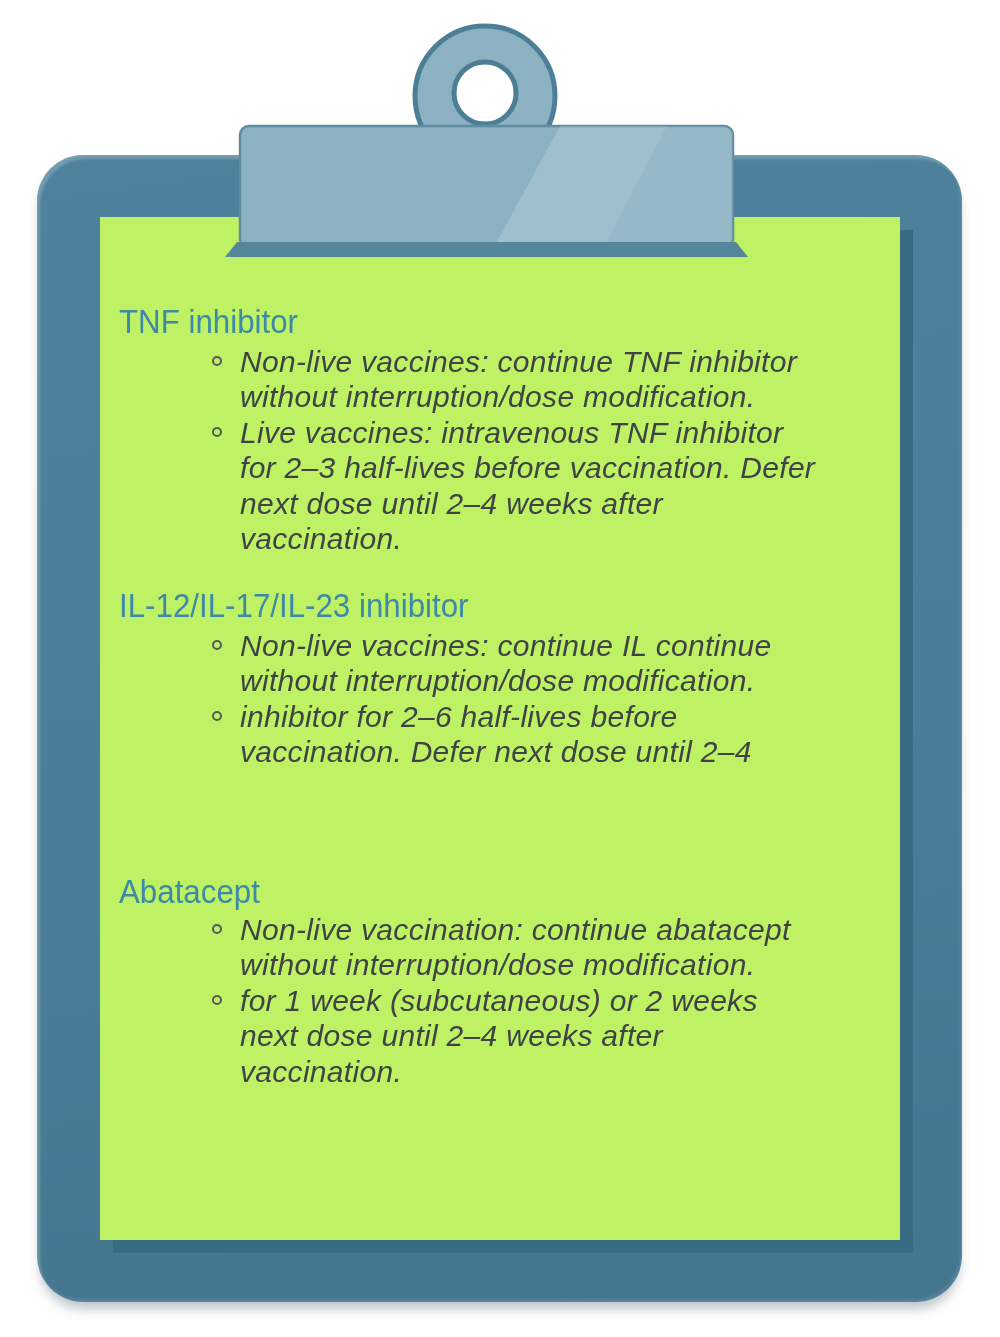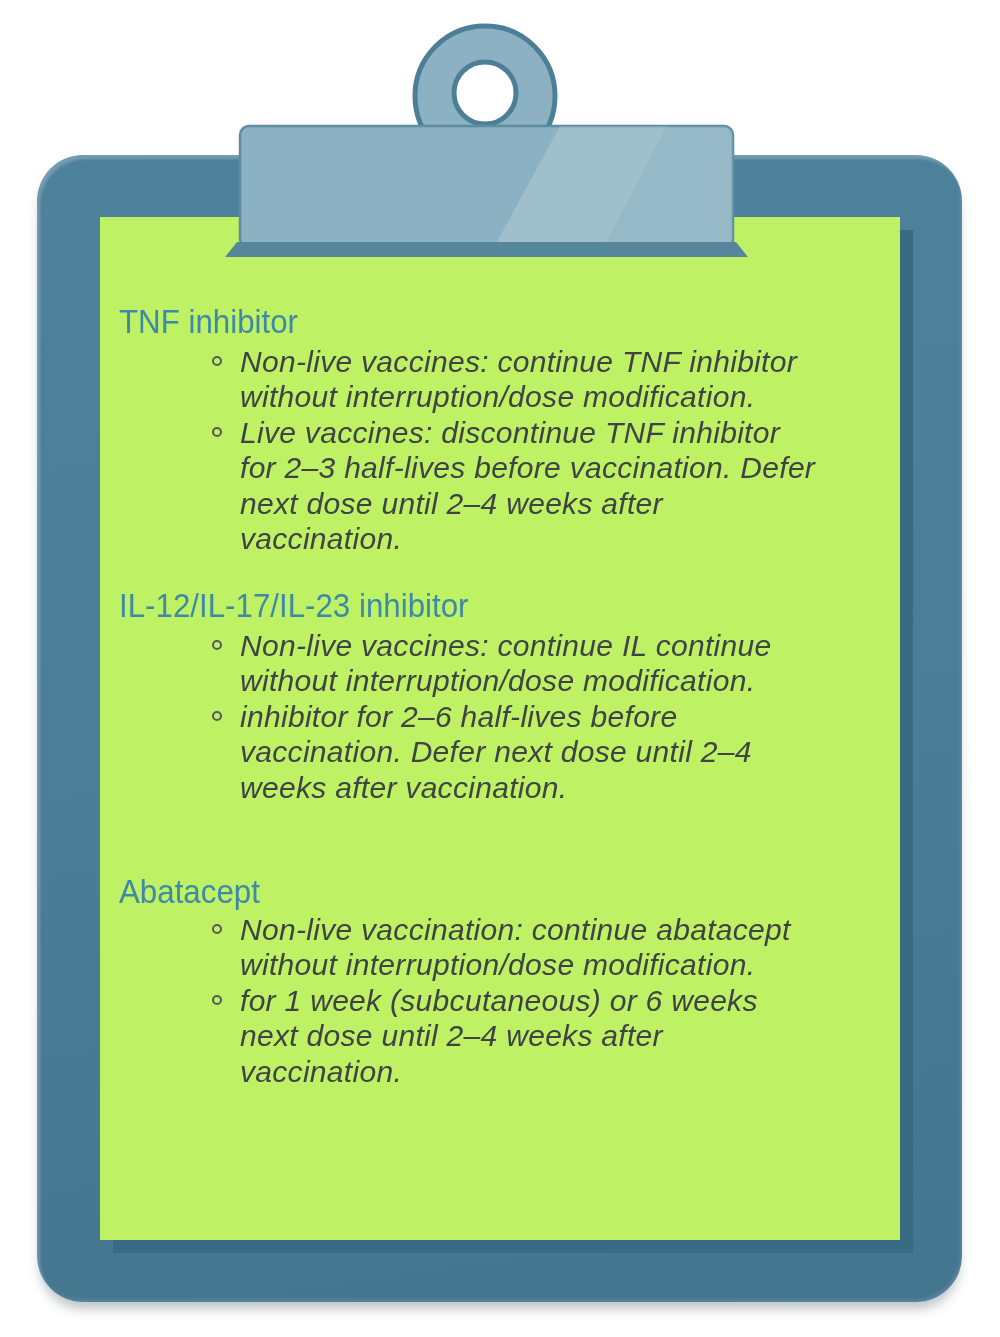--- a/index.html
+++ b/index.html
@@ -57,21 +57,21 @@
     <div class="bullet">
       <span class="dot"></span>
       <div class="lines">
         <div class="line">Non-live vaccines: continue TNF inhibitor</div>
         <div class="line">without interruption/dose modification.</div>
       </div>
     </div>
     <div class="bullet">
       <span class="dot"></span>
       <div class="lines">
-        <div class="line">Live vaccines: discontinue TNF inhibitor</div>
+        <div class="line">Live vaccines: intravenous TNF inhibitor</div>
         <div class="line">for 2–3 half-lives before vaccination. Defer</div>
         <div class="line">next dose until 2–4 weeks after</div>
         <div class="line">vaccination.</div>
       </div>
     </div>
   </div>
 
   <div class="heading h-2">IL-12/IL-17/IL-23 inhibitor</div>
   <div class="bullets b-2">
     <div class="bullet">
@@ -79,38 +79,37 @@
       <div class="lines">
         <div class="line">Non-live vaccines: continue IL continue</div>
         <div class="line">without interruption/dose modification.</div>
       </div>
     </div>
     <div class="bullet">
       <span class="dot"></span>
       <div class="lines">
         <div class="line">inhibitor for 2–6 half-lives before</div>
         <div class="line">vaccination. Defer next dose until 2–4</div>
-        <div class="line">weeks after vaccination.</div>
       </div>
     </div>
   </div>
 
   <div class="heading h-3">Abatacept</div>
   <div class="bullets b-3">
     <div class="bullet">
       <span class="dot"></span>
       <div class="lines">
         <div class="line">Non-live vaccination: continue abatacept</div>
         <div class="line">without interruption/dose modification.</div>
       </div>
     </div>
     <div class="bullet">
       <span class="dot"></span>
       <div class="lines">
-        <div class="line">for 1 week (subcutaneous) or 6 weeks</div>
+        <div class="line">for 1 week (subcutaneous) or 2 weeks</div>
         <div class="line">next dose until 2–4 weeks after</div>
         <div class="line">vaccination.</div>
       </div>
     </div>
   </div>
 
 </div>
 
 <svg class="clip-svg" width="1000" height="300" viewBox="0 0 1000 300">
   <defs>

